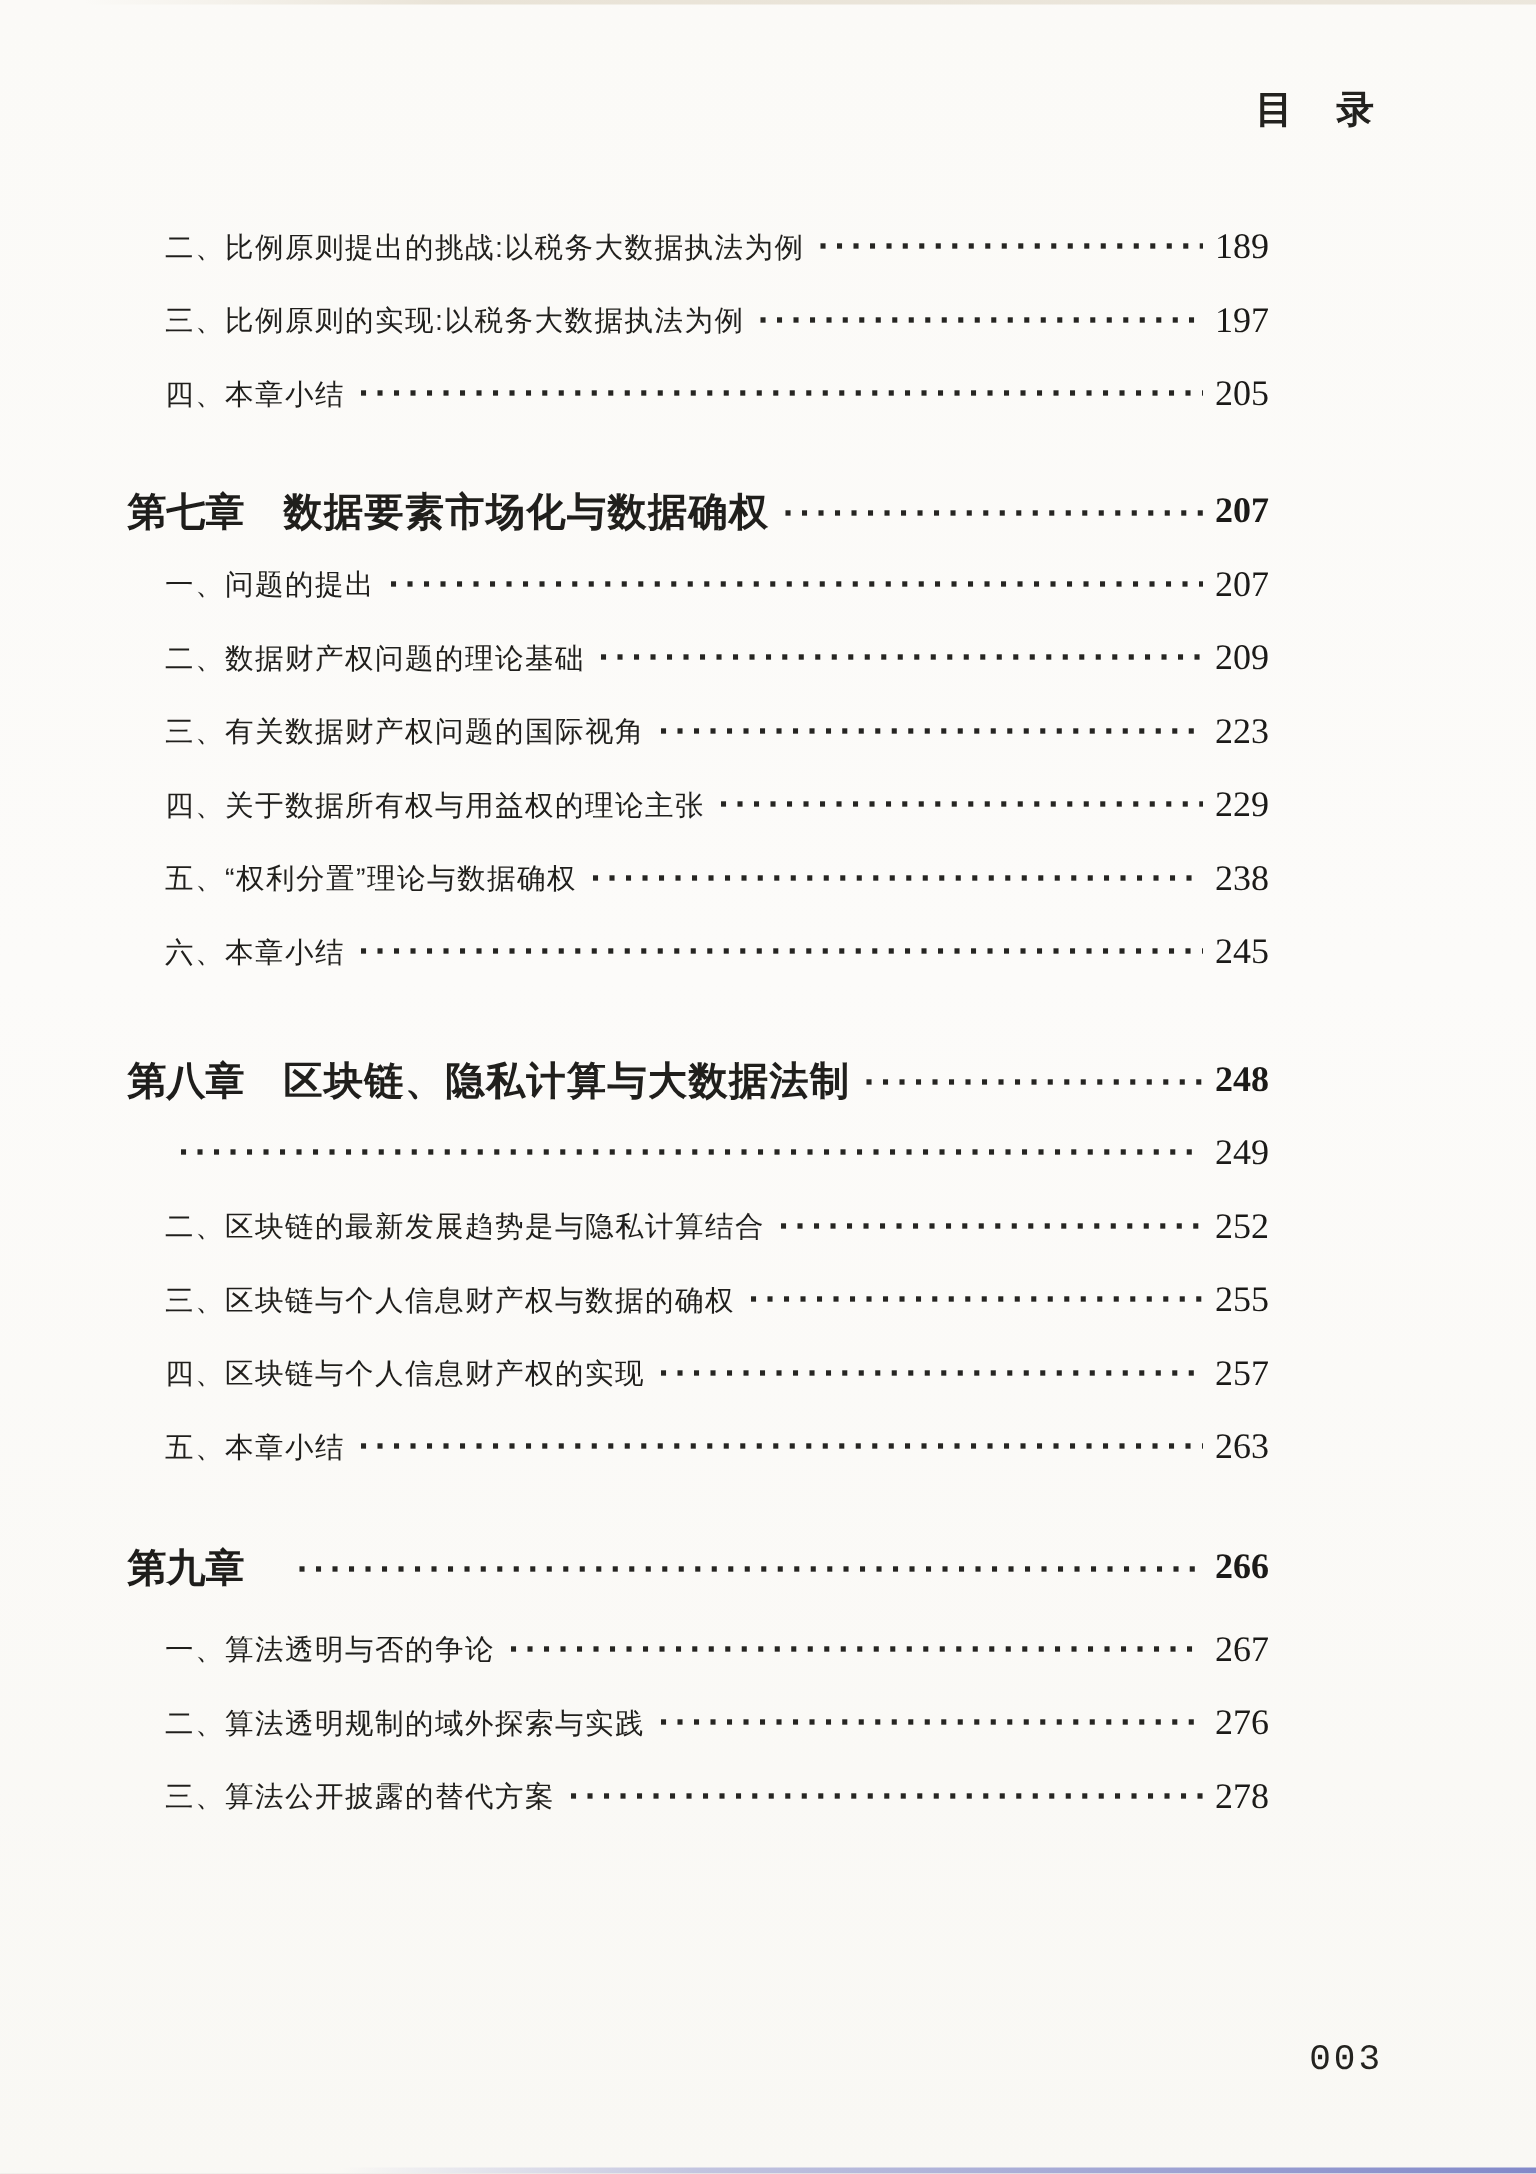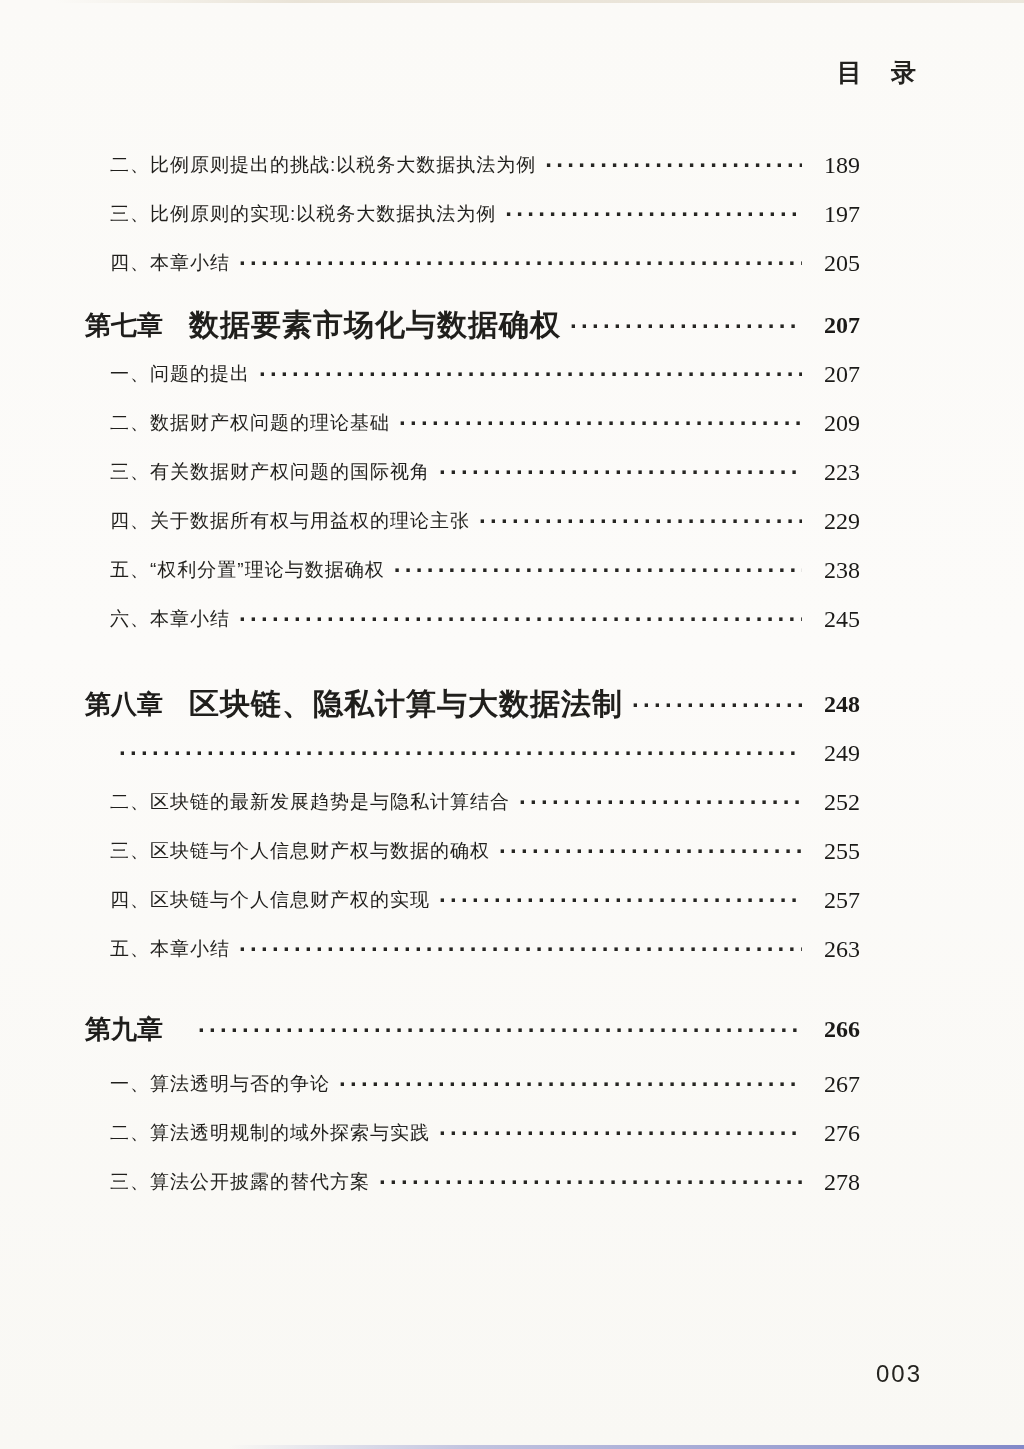--- a/index.html
+++ b/index.html
@@ -43,41 +43,41 @@
     width: 775px;
   }
 
   .row {
     display: flex;
     align-items: center;
     height: 30px;
     margin-bottom: 19px;
   }
 
-  .section-ch7 { margin-top: 32px; }
+  .section-ch7 { margin-top: 48px; }
   .section-ch8 { margin-top: 55px; }
   .section-ch9 { margin-top: 50px; }
   .section-ch9 .chapter { margin-bottom: 25px; }
 
   .chapter {
     font-weight: 700;
     font-size: 26px;
   }
   .chapter .chapter-label { margin-right: 26px; white-space: nowrap; }
 
   .entry { padding-left: 25px; }
 
   .title {
     font-size: 19px;
     font-weight: 400;
     letter-spacing: 1px;
     white-space: nowrap;
     color: #201f1c;
   }
-  .chapter .title { font-size: 30px; font-weight: 700; }
+  .chapter .title { font-size: 26px; font-weight: 700; }
 
   .leader {
     flex: 1 1 auto;
     overflow: hidden;
     white-space: nowrap;
     margin: 0 8px 0 9px;
     height: 30px;
     line-height: 30px;
   }
   .leader::after {
@@ -85,30 +85,29 @@
     font-size: 24px;
     letter-spacing: 3px;
     color: #262522;
     font-weight: 600;
   }
 
   .num {
     font-family: "Liberation Serif", serif;
     font-size: 24px;
     min-width: 50px;
-    text-align: right;
     white-space: nowrap;
     color: #1b1a18;
   }
 
   .folio {
     position: absolute;
     top: 1360px;
     right: 102px;
-    font-family: Liberation Sans, sans-serif;
+    font-family: Liberation Mono, monospace;
     font-size: 24px;
     letter-spacing: 2px;
     color: #24231f;
   }
 </style>
 </head>
 <body>
 
 <div class="page">
   <div class="scan-top-edge"></div>

